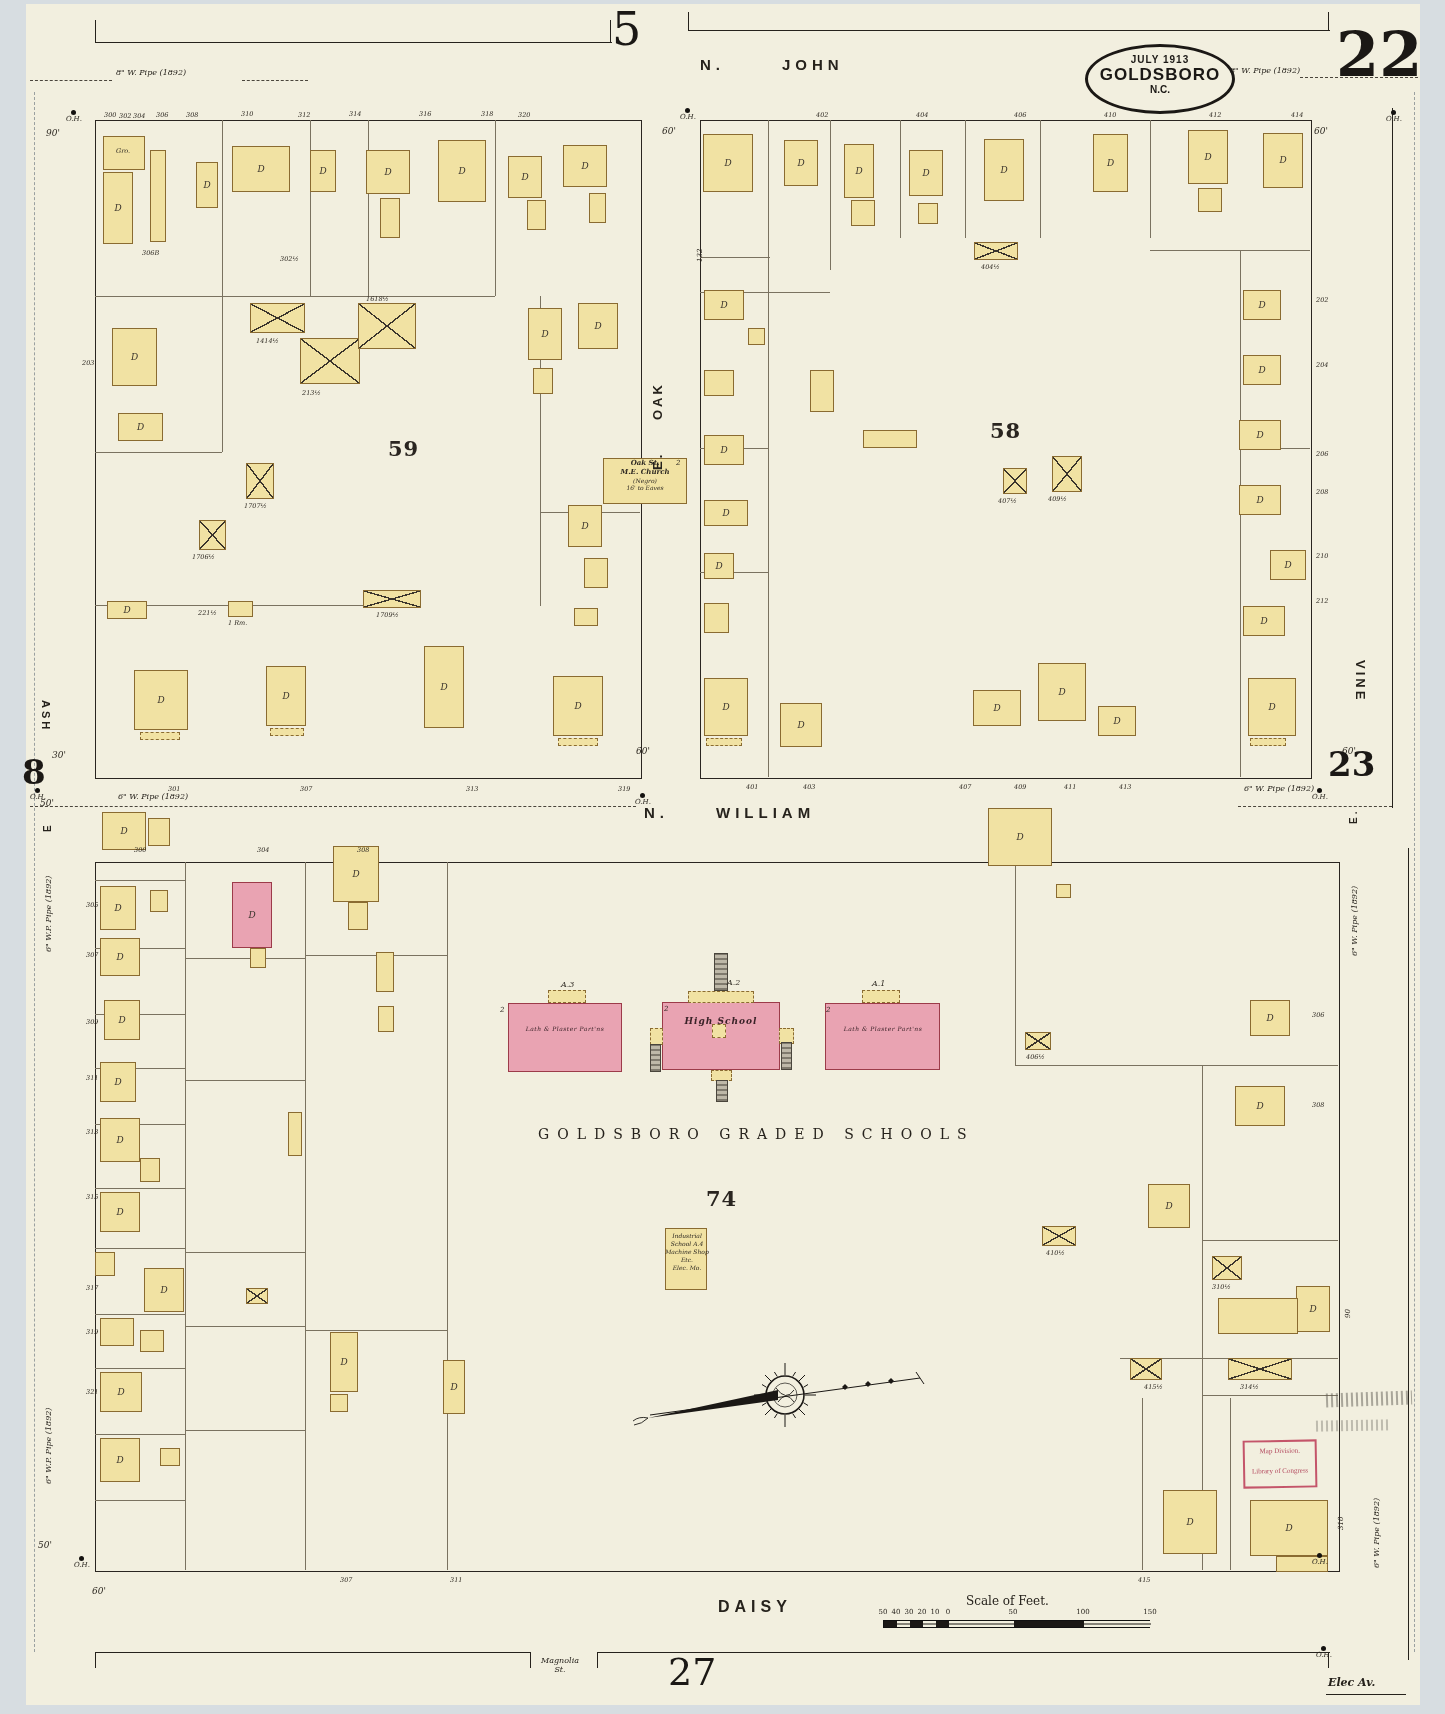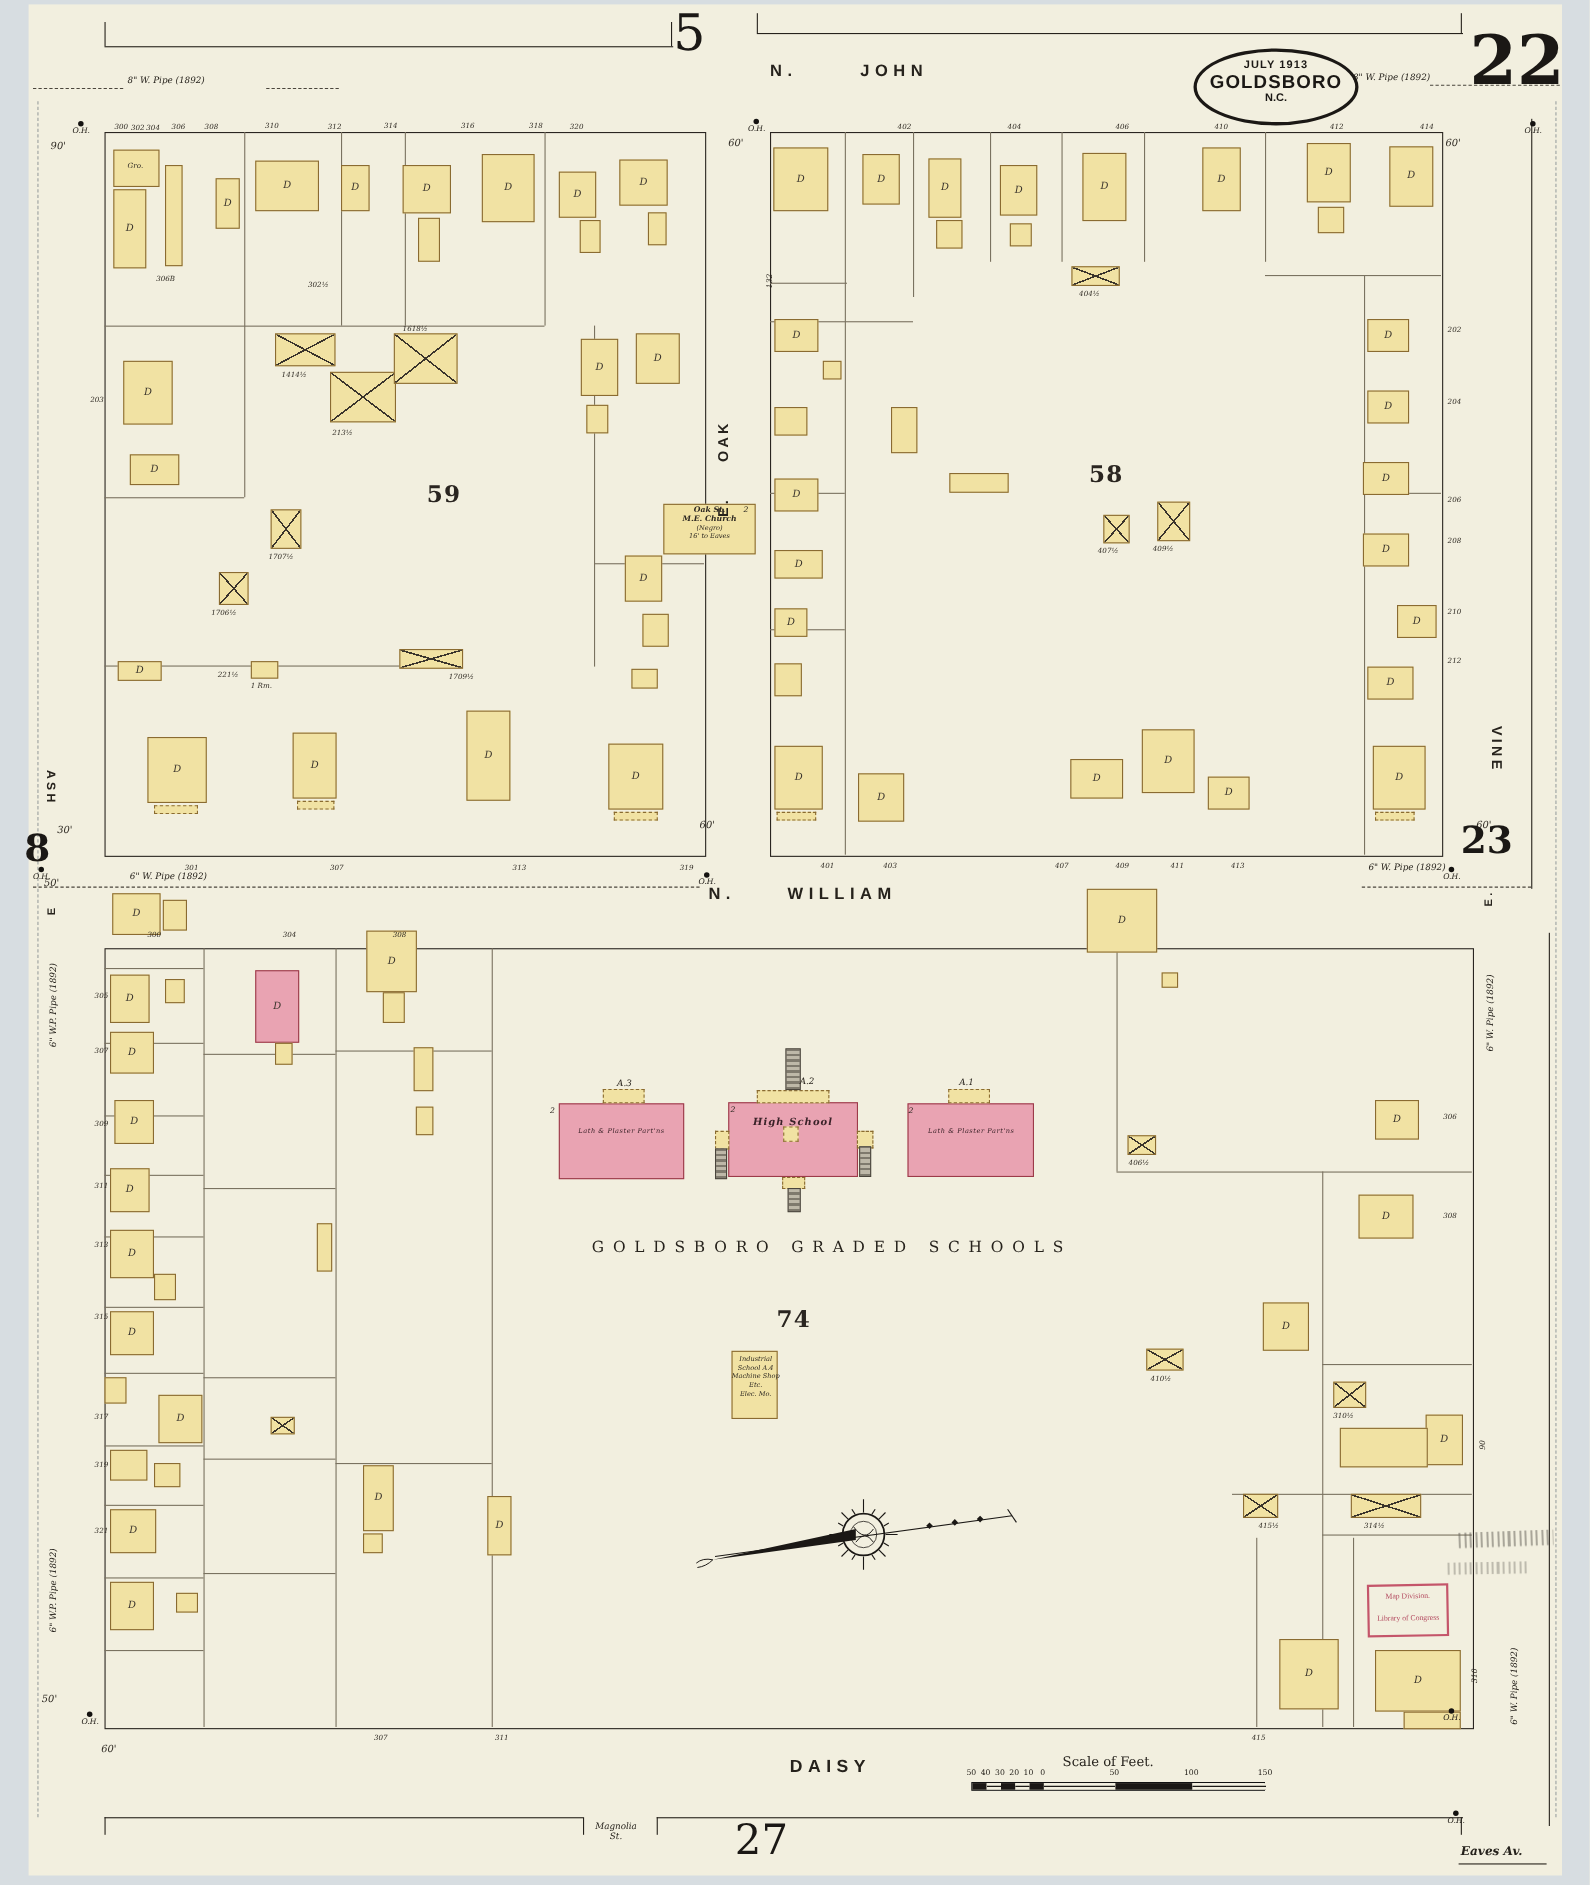--- a/index.html
+++ b/index.html
@@ -413,21 +413,21 @@
       </div>
       <div class="bld bld-f" style="left: 1276px; top: 1556px; width: 52px; height: 16px;"></div>
       <div class="sl" style="left: 116px; top: 148px; font-size: 6.5px;">Gro.</div>
       <div class="sl" style="left: 142px; top: 250px; font-size: 6.5px;">306B</div>
       <div class="sl" style="left: 280px; top: 256px; font-size: 6.5px;">302½</div>
       <div class="sl" style="left: 256px; top: 338px; font-size: 6.5px;">1414½</div>
       <div class="sl" style="left: 302px; top: 390px; font-size: 6.5px;">213½</div>
       <div class="sl" style="left: 366px; top: 296px; font-size: 6.5px;">1618½</div>
       <div class="sl" style="left: 244px; top: 503px; font-size: 6.5px;">1707½</div>
       <div class="sl" style="left: 192px; top: 554px; font-size: 6.5px;">1706½</div>
-      <div class="sl" style="left: 376px; top: 612px; font-size: 6.5px; margin-left: 32px;">1709½</div>
+      <div class="sl" style="left: 376px; top: 612px; font-size: 6.5px;">1709½</div>
       <div class="sl" style="left: 198px; top: 610px; font-size: 6.5px;">221½</div>
       <div class="sl" style="left: 228px; top: 620px; font-size: 6.5px;">1 Rm.</div>
       <div class="sl" style="left: 981px; top: 264px; font-size: 6.5px;">404½</div>
       <div class="sl" style="left: 998px; top: 498px; font-size: 6.5px;">407½</div>
       <div class="sl" style="left: 1048px; top: 496px; font-size: 6.5px;">409½</div>
       <div class="sl" style="left: 1026px; top: 1054px; font-size: 6.5px;">406½</div>
       <div class="sl" style="left: 1046px; top: 1250px; font-size: 6.5px;">410½</div>
       <div class="sl" style="left: 1212px; top: 1284px; font-size: 6.5px;">310½</div>
       <div class="sl" style="left: 1144px; top: 1384px; font-size: 6.5px;">415½</div>
       <div class="sl" style="left: 1240px; top: 1384px; font-size: 6.5px;">314½</div>
@@ -538,21 +538,21 @@
   <div class="street st-big" style="left:716px;top:804px;">WILLIAM</div>
   <div class="street st-big" style="left:718px;top:1598px;font-size:16px;">DAISY</div>
   <div class="street st-vert rot-n90" style="left:650px;top:420px;">OAK</div>
   <div class="street st-vert rot-n90" style="left:650px;top:470px;">E.</div>
   <div class="street st-vert rot-90" style="left:52px;top:700px;font-size:11px;">ASH</div>
   <div class="street st-vert rot-90" style="left:1368px;top:660px;">VINE</div>
   <div class="street st-small" style="left:532px;top:1656px;width:56px;">
     <span>Magnolia</span><br>
     <span>St.</span>
   </div>
-  <div class="street" style="left:1328px;top:1676px;font:italic bold 11px 'DejaVu Serif',serif;">Eaves Av.</div>
+  <div class="street" style="left:1328px;top:1676px;font:italic bold 11px 'DejaVu Serif',serif;">Elec Av.</div>
   <div class="street st-vert rot-n90" style="left:42px;top:832px;font-size:10px;">E</div>
   <div class="street st-vert rot-n90" style="left:1348px;top:824px;font-size:10px;">E.</div>
 
   <div id="church-label">
     <div class="c1">Oak St.</div>
     <div class="c2">M.E. Church</div>
     <div class="c3">(Negro)</div>
     <div class="c3">16' to Eaves</div>
   </div>
 

